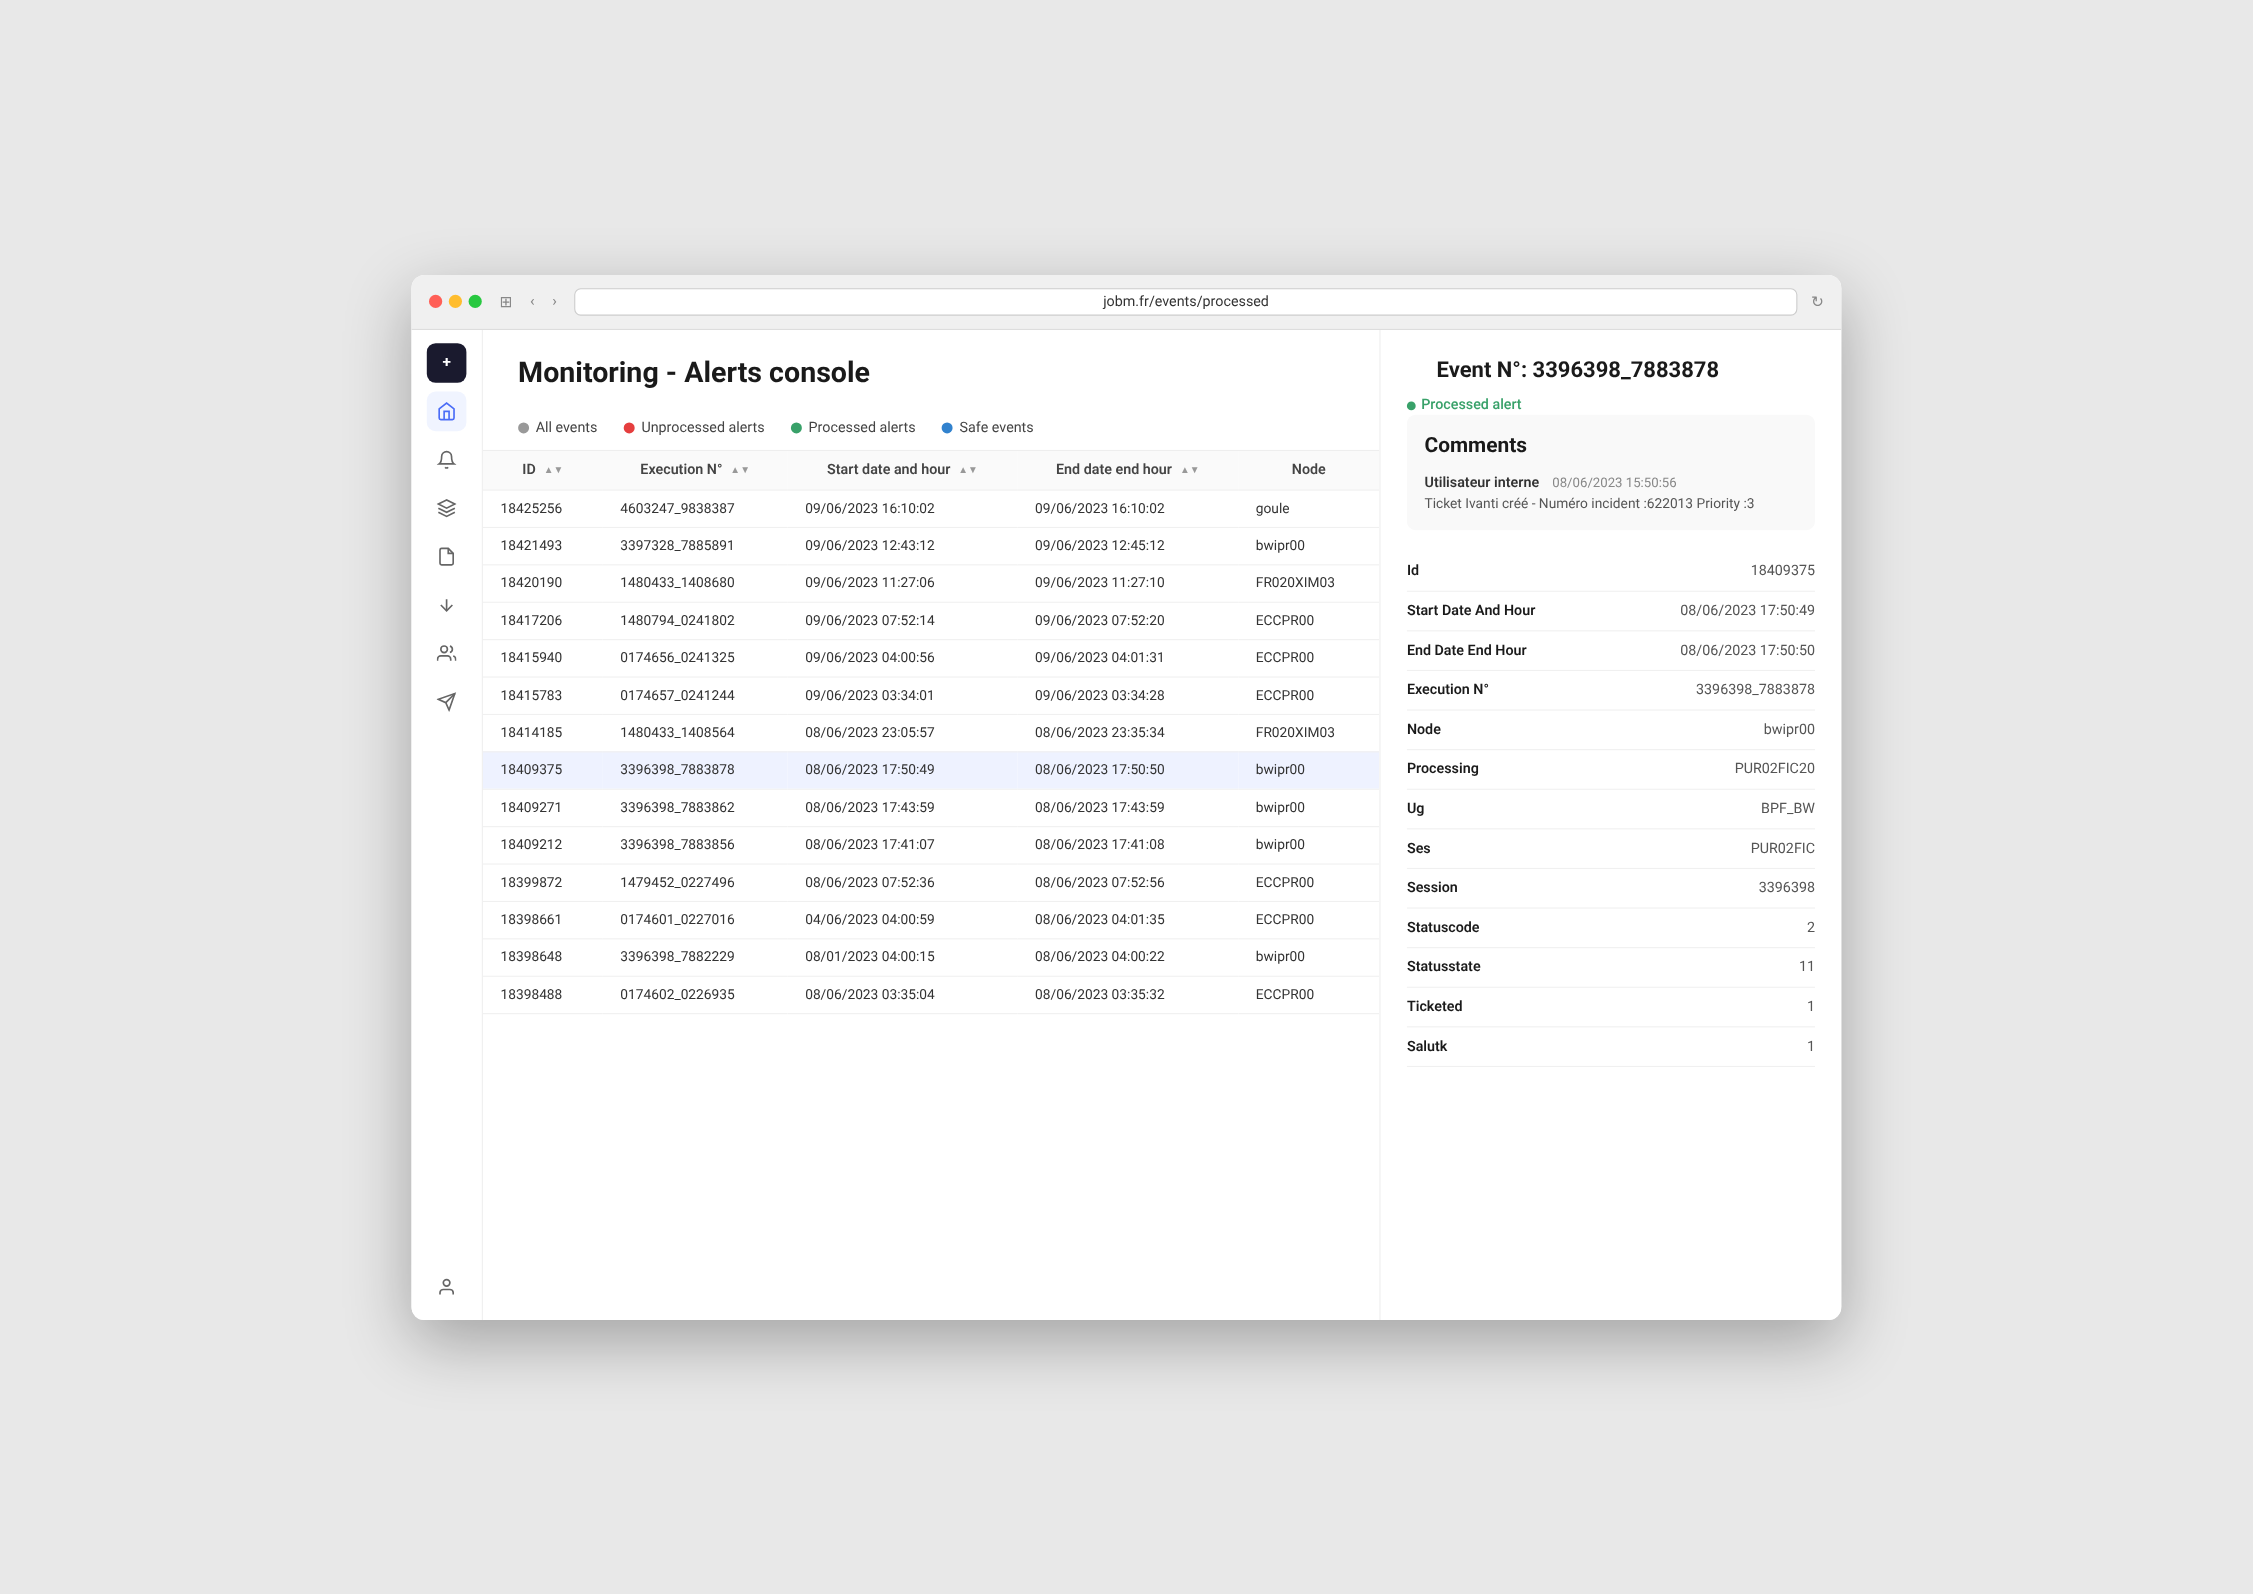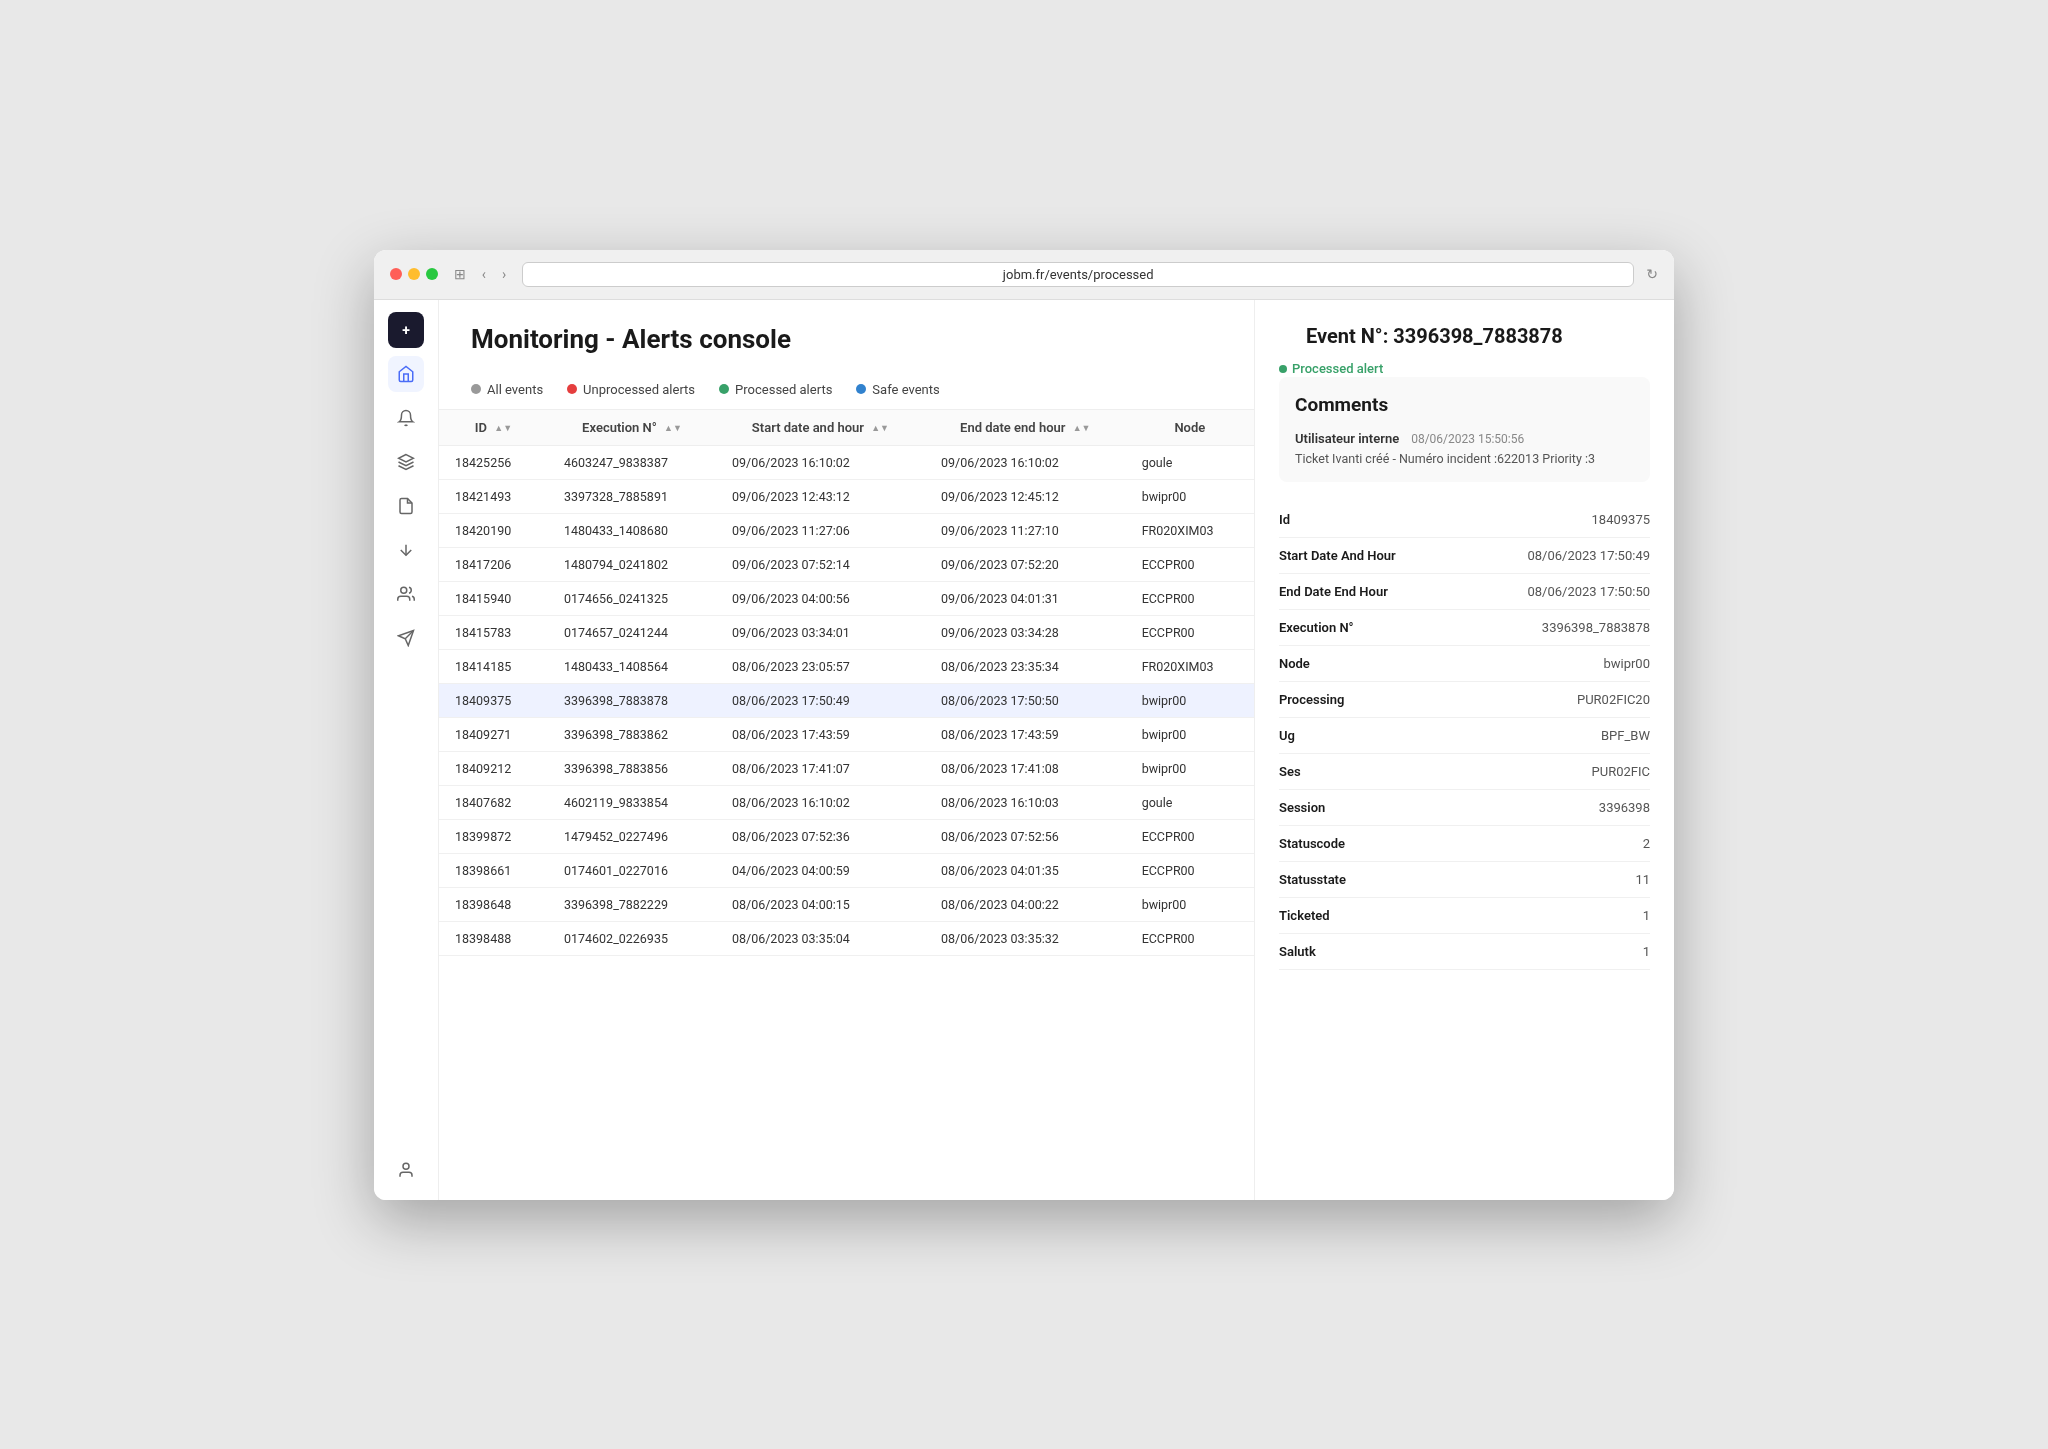--- a/index.html
+++ b/index.html
@@ -479,44 +479,37 @@
     <td>bwipr00</td>
   </tr>
               <tr>
     <td>18409212</td>
     <td>3396398_7883856</td>
     <td>08/06/2023 17:41:07</td>
     <td>08/06/2023 17:41:08</td>
     <td>bwipr00</td>
   </tr>
               <tr>
-    <td>18407682</td>
-    <td>4602119_9833854</td>
-    <td>08/06/2023 16:10:02</td>
-    <td>08/06/2023 16:10:03</td>
-    <td>goule</td>
-  </tr>
-              <tr>
     <td>18399872</td>
     <td>1479452_0227496</td>
     <td>08/06/2023 07:52:36</td>
     <td>08/06/2023 07:52:56</td>
     <td>ECCPR00</td>
   </tr>
               <tr>
     <td>18398661</td>
     <td>0174601_0227016</td>
     <td>04/06/2023 04:00:59</td>
     <td>08/06/2023 04:01:35</td>
     <td>ECCPR00</td>
   </tr>
               <tr>
     <td>18398648</td>
     <td>3396398_7882229</td>
-    <td>08/06/2023 04:00:15</td>
+    <td>08/01/2023 04:00:15</td>
     <td>08/06/2023 04:00:22</td>
     <td>bwipr00</td>
   </tr>
               <tr>
     <td>18398488</td>
     <td>0174602_0226935</td>
     <td>08/06/2023 03:35:04</td>
     <td>08/06/2023 03:35:32</td>
     <td>ECCPR00</td>
   </tr>

